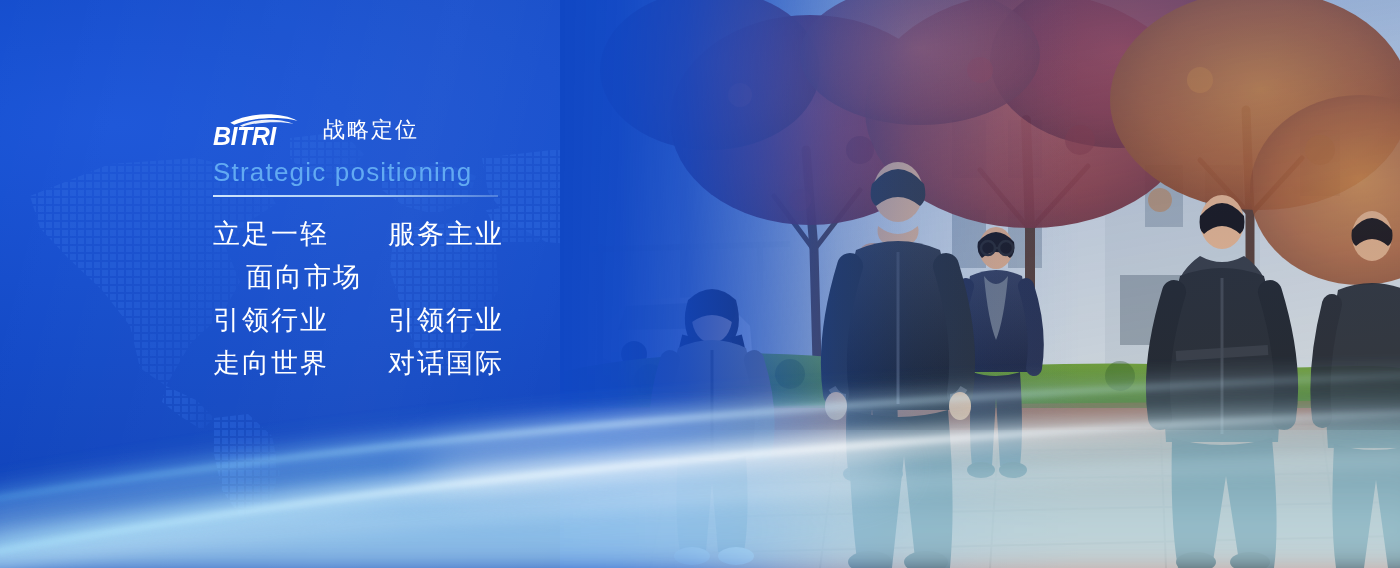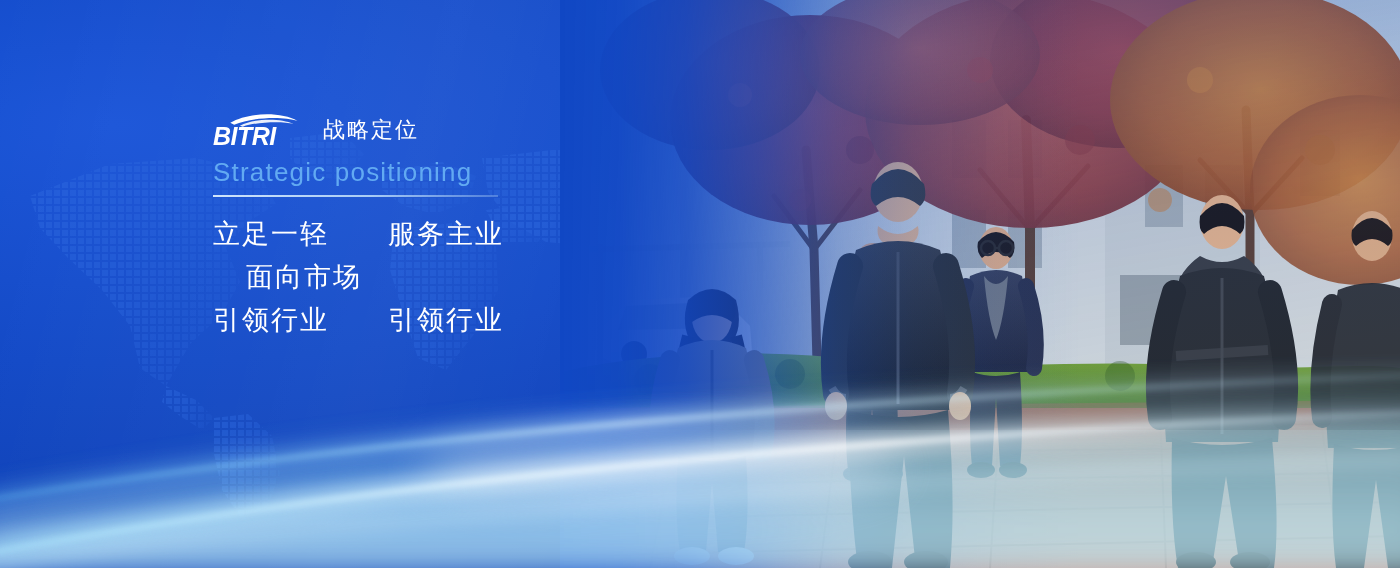--- a/index.html
+++ b/index.html
@@ -496,16 +496,20 @@
         <span class="slogan-cell left">立足一轻</span>
         <span class="slogan-cell right">服务主业</span>
       </div>
       <div class="slogan-row">
         <span class="slogan-cell right">面向市场</span>
       </div>
       <div class="slogan-row">
         <span class="slogan-cell left">引领行业</span>
         <span class="slogan-cell right">引领行业</span>
       </div>
+      <div class="slogan-row">
+        <span class="slogan-cell left">走向世界</span>
+        <span class="slogan-cell right">对话国际</span>
+      </div>
     </div>
 
   </div>
 </div>
 
 </body></html>

